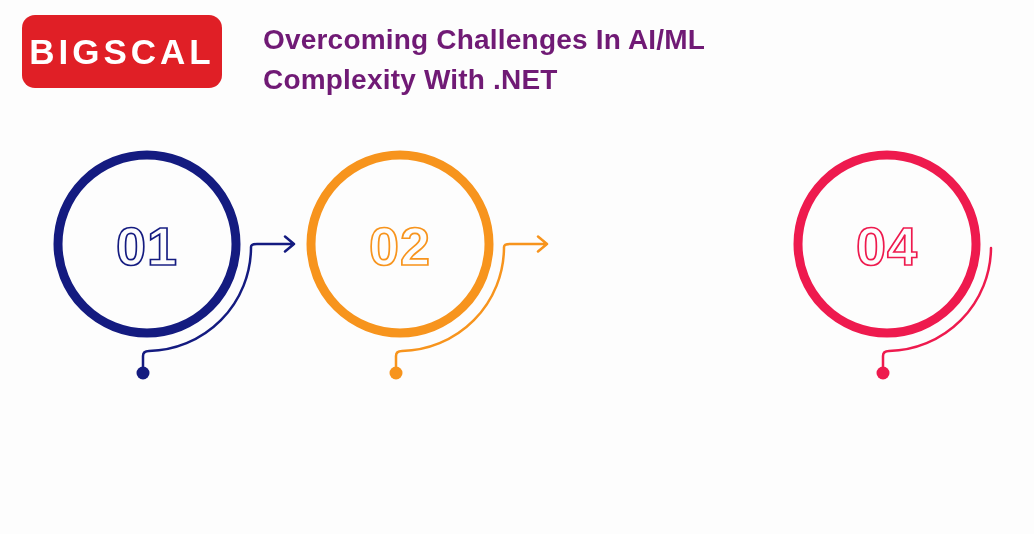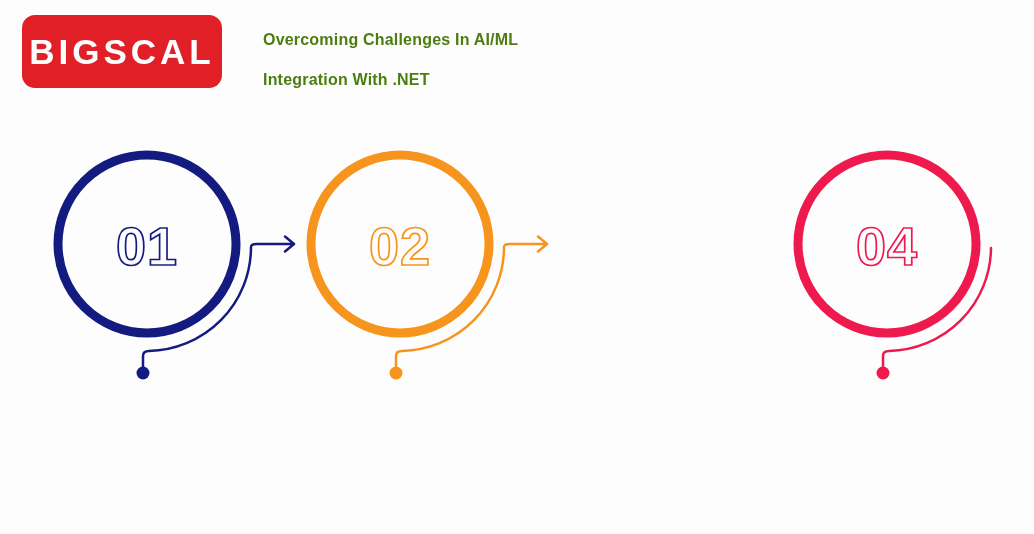--- a/index.html
+++ b/index.html
@@ -24,23 +24,23 @@
     font-size: 35px;
     letter-spacing: 4px;
     fill: #ffffff;
   }
   .title-block {
     position: absolute;
     left: 263px;
     top: 20px;
   }
   .title-line {
-    font-size: 16px;
+    font-size: 28px;
     font-weight: bold;
-    color: #4d7c0f;
+    color: #701a75;
     line-height: 40px;
     letter-spacing: 0.2px;
     white-space: nowrap;
   }
 
   
   .step {
     position: absolute;
     top: 140px;
     width: 270px;
@@ -76,21 +76,21 @@
 
 <div class="canvas">
 
   <svg class="logo-svg" width="200" height="74" viewBox="0 0 200 74">
     <rect x="0" y="0" width="200" height="73" rx="13" fill="#e01f26"></rect>
     <text class="logo-text" x="100" y="49" text-anchor="middle">BIGSCAL</text>
   </svg>
 
   <div class="title-block">
     <div class="title-line">Overcoming Challenges In AI/ML</div>
-    <div class="title-line">Integration With .NET</div>
+    <div class="title-line">Complexity With .NET</div>
   </div>
 
   <div class="step" style="left:40px">
     <svg class="step-svg" width="270" height="330" viewBox="0 0 270 330">
       <circle cx="107" cy="104" r="89" fill="none" stroke-width="9" stroke="#141b80"></circle>
       <text class="step-number-text" x="107" y="106" text-anchor="middle" dominant-baseline="central" fill="none" stroke-width="1.7" stroke="#141b80">01</text>
       <path d="M 103 227 L 103 216 Q 103 211 109 211 A 104 104 0 0 0 211 108 L 211 107 Q 211 104 217 104 L 254 104 M 245 96.5 L 254 104 L 245 111.5" fill="none" stroke-width="2.5" stroke-linecap="round" stroke-linejoin="round" stroke="#141b80"></path>
       <circle cx="103" cy="233" r="6.5" fill="#141b80"></circle>
     </svg>
   </div>

